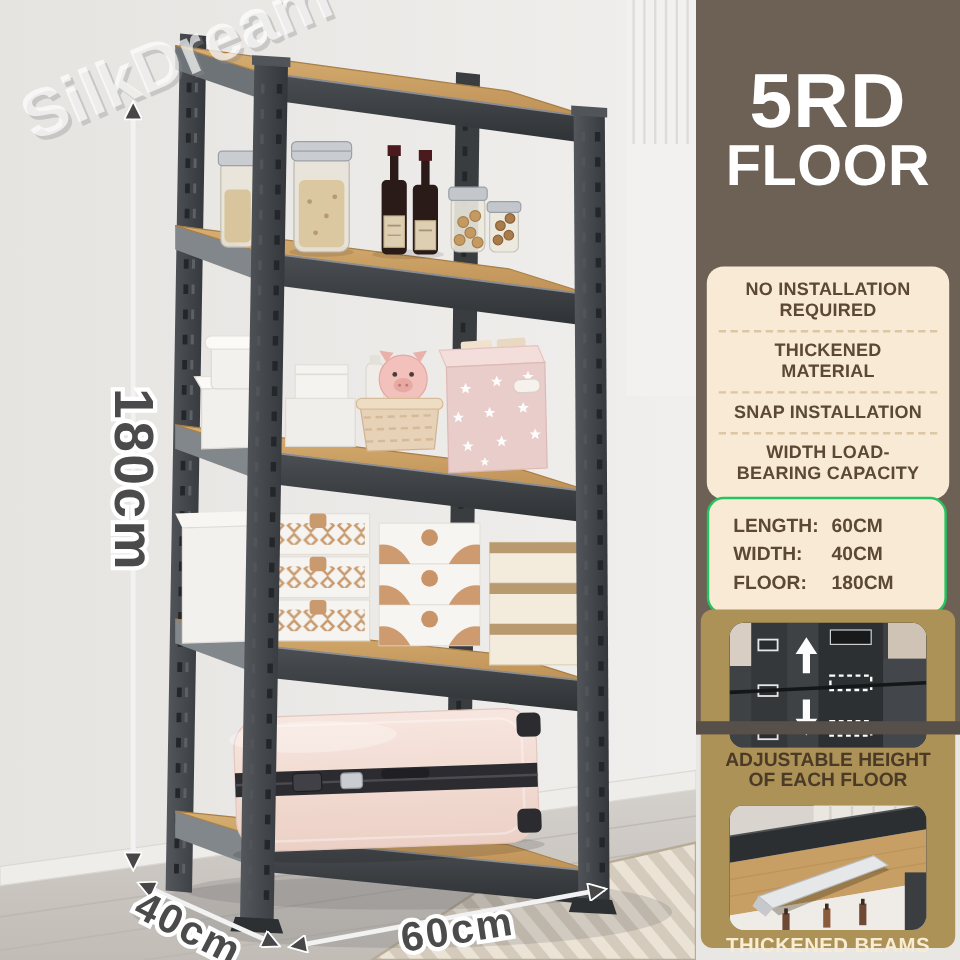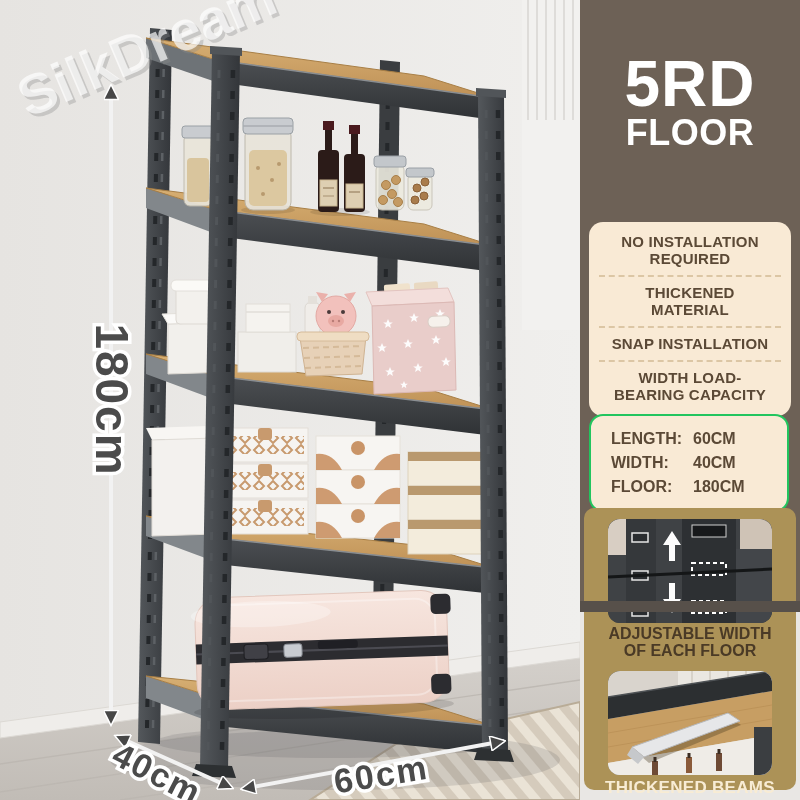--- a/index.html
+++ b/index.html
@@ -2,21 +2,21 @@
 <html style="--panel-brown: #6d6156; --panel-brown-dark: #57504a; --cream: #f9ead5; --gold: #ac9257; --text-brown: #5b4936; --caption-cream: #f8ecd4; --metal-dark: #3a3d40; --wood: #c9a164; --suitcase-pink: #f3ddd4; --cube-pink: #e9cdca;"><head>
 <meta charset="utf-8">
 <style>
   html,body{margin:0;padding:0}
   body{width:800px;height:800px;position:relative;overflow:hidden;
        font-family:"Liberation Sans",sans-serif;background:#e9e7e4}
   .photo{position:absolute;left:0;top:0;width:580px;height:800px;display:block}
   .panel{position:absolute;left:580px;top:0;width:220px;height:612px;background:var(--panel-brown,#6d6156)}
   .panel-header{padding-top:54px;text-align:center;color:#ffffff;font-weight:bold}
   .h1{font-size:64px;line-height:.94;letter-spacing:1px}
-  .h2{font-size:36px;line-height:1.05;letter-spacing:.5px}
+  .h2{font-size:48px;line-height:1.05;letter-spacing:.5px}
   .features{position:absolute;left:9px;top:222px;width:202px;height:186px;background:var(--cream,#f9ead5);
             border-radius:14px;display:flex;flex-direction:column;justify-content:space-evenly;padding:4px 0}
   .feature{color:var(--text-brown,#5b4936);font-weight:bold;font-size:15px;text-align:center;
            line-height:1.12;padding:7px 6px;margin:0 10px;letter-spacing:.2px}
   .feature:not(:last-child){border-bottom:2px dashed #dcc6a4}
   .specs{position:absolute;left:9px;top:414px;width:176px;background:var(--cream,#f9ead5);
          border:2px solid #22c55e;border-radius:14px;padding:11px 0 11px 20px;
          color:var(--text-brown,#5b4936);font-weight:bold;font-size:16px;line-height:1.5}
   .spec-label{display:inline-block;width:82px}
   .gold{position:absolute;left:4px;top:508px;width:212px;height:282px;background:var(--gold,#ac9257);
@@ -366,21 +366,21 @@
         <rect x="128" y="30" width="36" height="74" fill="#43464a"></rect>
         <rect x="84" y="6" width="34" height="12" fill="#17191b" stroke="#cfcfcf"></rect>
         <rect x="84" y="44" width="34" height="12" fill="none" stroke="#ffffff" stroke-width="2" stroke-dasharray="4 3"></rect>
         <rect x="84" y="82" width="34" height="12" fill="none" stroke="#ffffff" stroke-width="2" stroke-dasharray="4 3"></rect>
         <line x1="0" y1="58" x2="164" y2="50" stroke="#141617" stroke-width="3"></line>
         <path d="M64,12 l-9,14 h6 v16 h6 v-16 h6 z" fill="#fdfdfd"></path>
         <path d="M64,94 l-9,-14 h6 v-16 h6 v16 h6 z" fill="#fdfdfd"></path>
       </svg>
     </div>
     <div class="cap1">
-      <div>ADJUSTABLE WIDTH</div>
+      <div>ADJUSTABLE HEIGHT</div>
       <div>OF EACH FLOOR</div>
     </div>
 
     <div class="card">
       <svg viewBox="0 0 164 104" width="164" height="104">
         <rect width="164" height="104" fill="#d9d4cd"></rect>
         <rect x="70" y="0" width="94" height="16" fill="#eae7e1"></rect>
         <g stroke="#d7d2c9" stroke-width="2">
           <line x1="84" y1="0" x2="84" y2="16"></line>
             <line x1="102" y1="0" x2="102" y2="16"></line>

